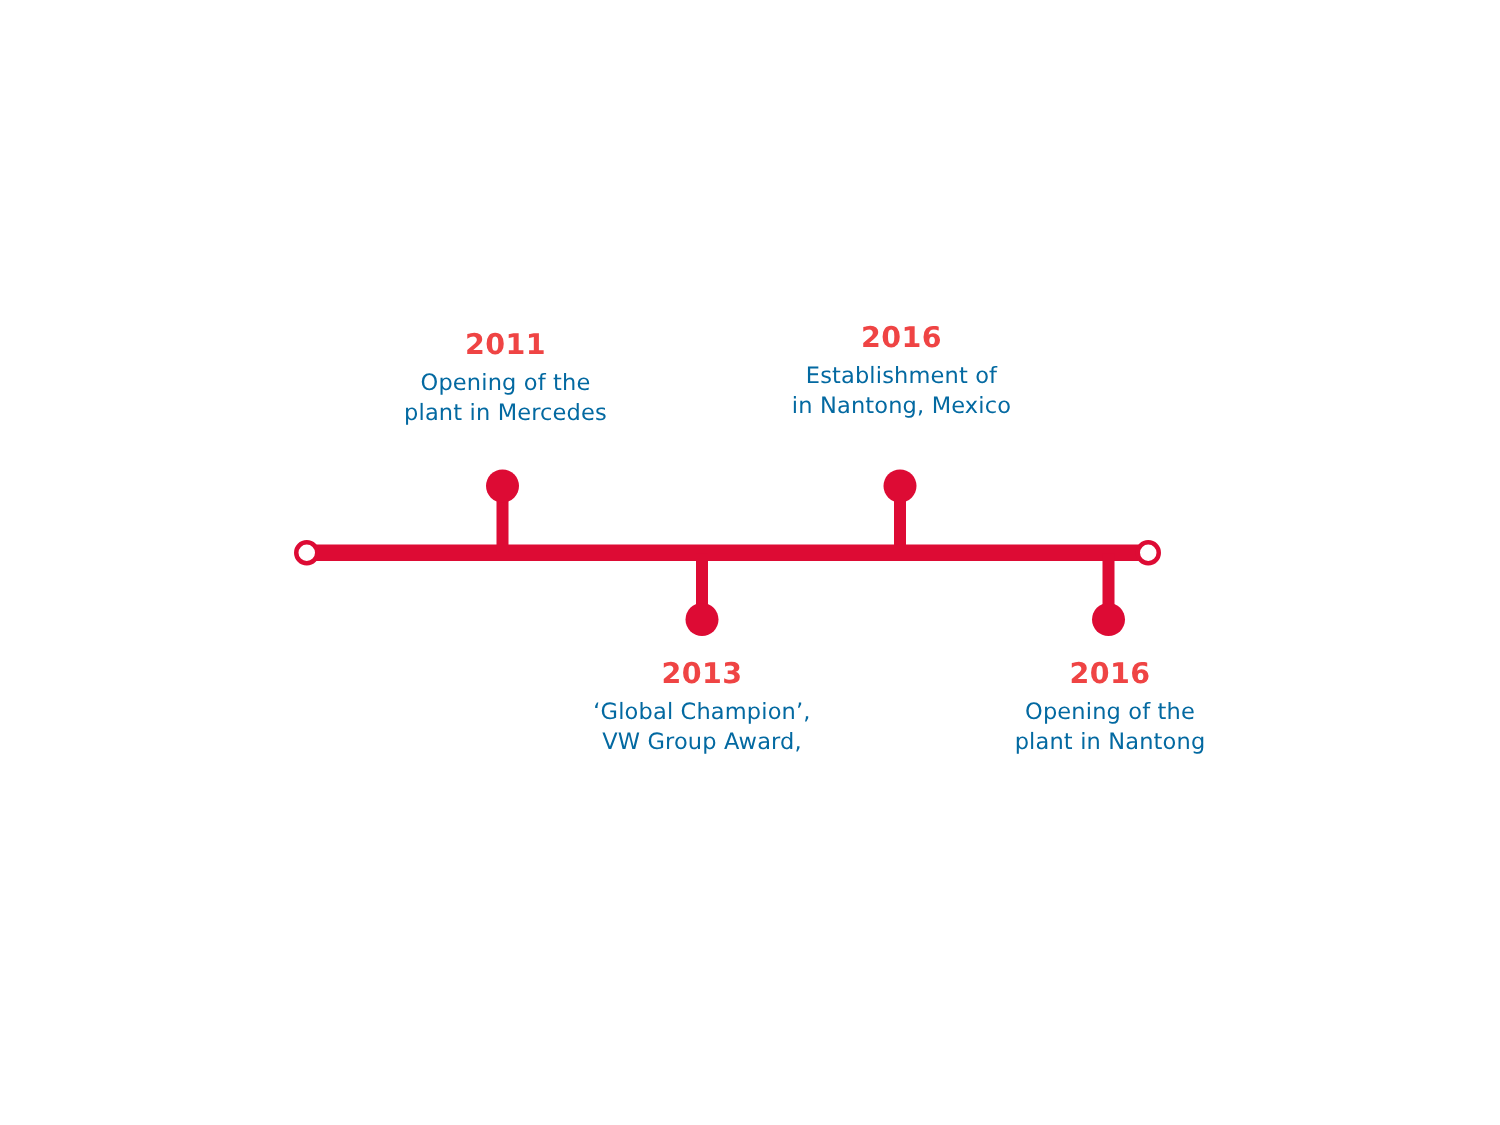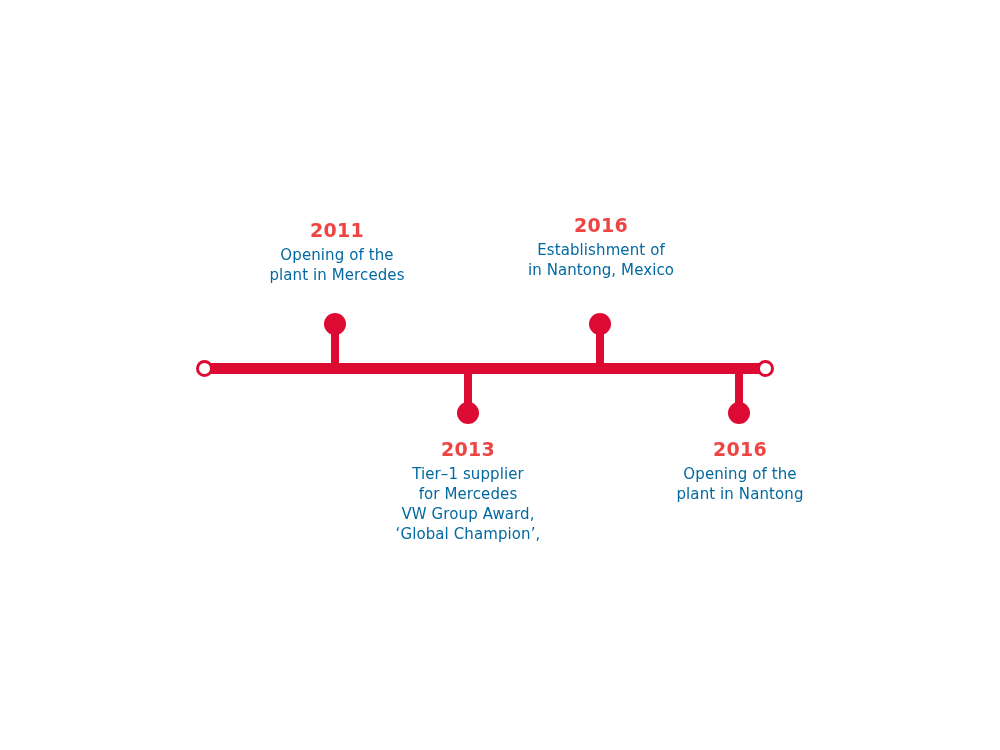--- a/index.html
+++ b/index.html
@@ -118,27 +118,23 @@
       <span class="line">plant in Mercedes</span>
     </div>
   </div>
 
   <div class="marker dn" style="left:468px; top:369px; height:44px;">
     <div class="stem"></div>
     <div class="dot"></div>
   </div>
   <div class="entry-text" style="left:468px; top:436px;">
     <div class="entry-year">2013</div>
-    <div class="entry-desc">
-      <span class="line">Tier–1 supplier</span>
-      <span class="line">for Mercedes</span>
-    </div>
     <div class="entry-desc para2">
+      <span class="line">‘Global Champion’,</span>
       <span class="line">VW Group Award,</span>
-      <span class="line">‘Global Champion’,</span>
     </div>
   </div>
 
   <div class="marker up" style="left:600px; top:324px; height:44px;">
     <div class="stem"></div>
     <div class="dot"></div>
   </div>
   <div class="entry-text" style="left:601px; top:212px;">
     <div class="entry-year">2016</div>
     <div class="entry-desc">

